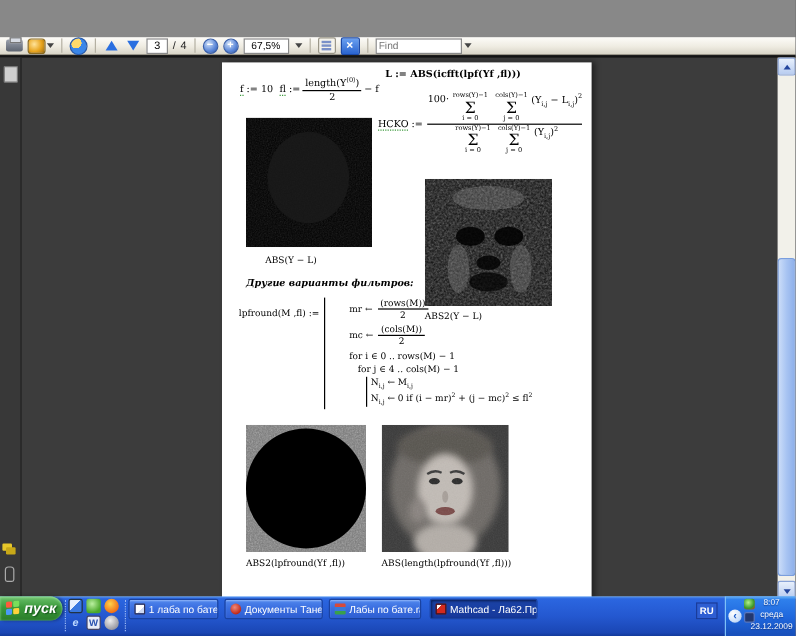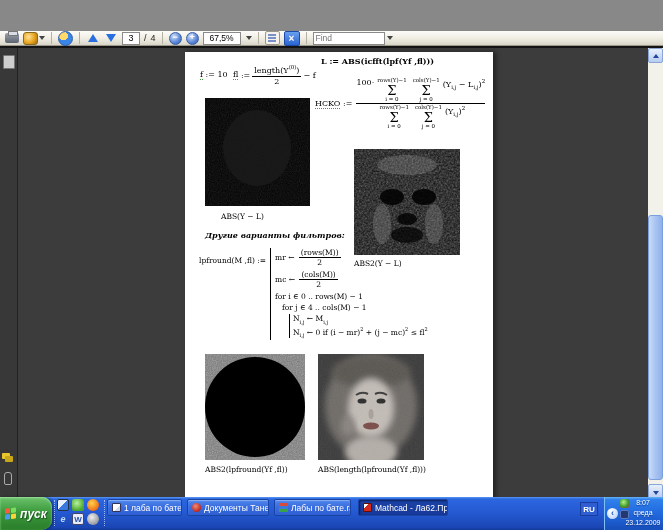--- a/index.html
+++ b/index.html
@@ -84,29 +84,29 @@
   .sum{display:inline-flex;flex-direction:column;align-items:center;line-height:1;margin:0 3px;}
   .sum .lim{font-size:5.5px;}
   .sum .sig{font-size:13px;line-height:1;}
   .bigfrac{display:inline-flex;flex-direction:column;align-items:center;margin-left:4px;}
   .bigfrac .frow{display:flex;}
   .bigfrac .fbar{width:100%;height:1px;background:#000;margin:1px 0;}
   .imgbox{position:absolute;overflow:hidden;}
   .plabel{position:absolute;font-family:"DejaVu Serif","Liberation Serif",serif;font-size:7.5px;white-space:nowrap;}
   .section-title{position:absolute;font-family:"DejaVu Serif","Liberation Serif",serif;font-size:8px;font-weight:bold;font-style:italic;white-space:nowrap;}
   .prog{position:absolute;font-family:"DejaVu Serif","Liberation Serif",serif;font-size:7.5px;}
-  .progbody{border-left:1px solid #000;padding-left:4px;}
+  .progbody{border-left:1px solid #000;padding-left:20px;}
   .progline{margin-bottom:2px;white-space:nowrap;}
   .indent1{margin-left:7px;}
   .innerblock{border-left:1px solid #000;padding-left:3px;margin-left:14px;}
 
   
   .taskbar{position:absolute;left:0;top:497px;width:663px;height:33px;
     background:linear-gradient(180deg,#5a9af2 0%,#2b66e0 6%,#2458d0 50%,#1a46b4 92%,#123a9a 100%);}
-  .startbtn{position:absolute;left:0;top:0;height:33px;width:52px;border-radius:0 10px 10px 0;
+  .startbtn{position:absolute;left:0;top:0;height:20px;width:52px;border-radius:0 10px 10px 0;
     background:linear-gradient(180deg,#6cc26c 0%,#3c9a3c 45%,#2d822d 90%);box-shadow:inset 0 1px 2px #9ae09a, 2px 0 3px rgba(0,0,0,.4);
     display:flex;align-items:center;justify-content:center;gap:3px;color:#fff;font-weight:bold;font-style:italic;font-size:12px;text-shadow:1px 1px 1px #14531a;}
   .flag{width:12px;height:12px;display:grid;grid-template-columns:5px 5px;grid-template-rows:5px 5px;gap:1px;transform:skewY(-6deg);}
   .flag i{border-radius:1px;}
   .flag i:nth-child(1){background:#ff5a3c;}.flag i:nth-child(2){background:#7ade5a;}
   .flag i:nth-child(3){background:#4a9af8;}.flag i:nth-child(4){background:#ffd23c;}
   .quicklaunch{position:absolute;left:57px;top:2px;width:46px;height:29px;display:grid;grid-template-columns:repeat(3,13px);grid-template-rows:13px 13px;gap:1px 2px;}
   .ql{width:12px;height:12px;border-radius:2px;position:relative;color:#fff;font-size:9px;font-weight:bold;text-align:center;line-height:12px;}
   .ql.desktop{background:linear-gradient(135deg,#e8f0ff 0 45%,#3a78e0 45%);border:1px solid #234;box-sizing:border-box;}
   .ql.green{background:radial-gradient(circle at 40% 35%,#baf0a0,#4aa82a 70%);}

